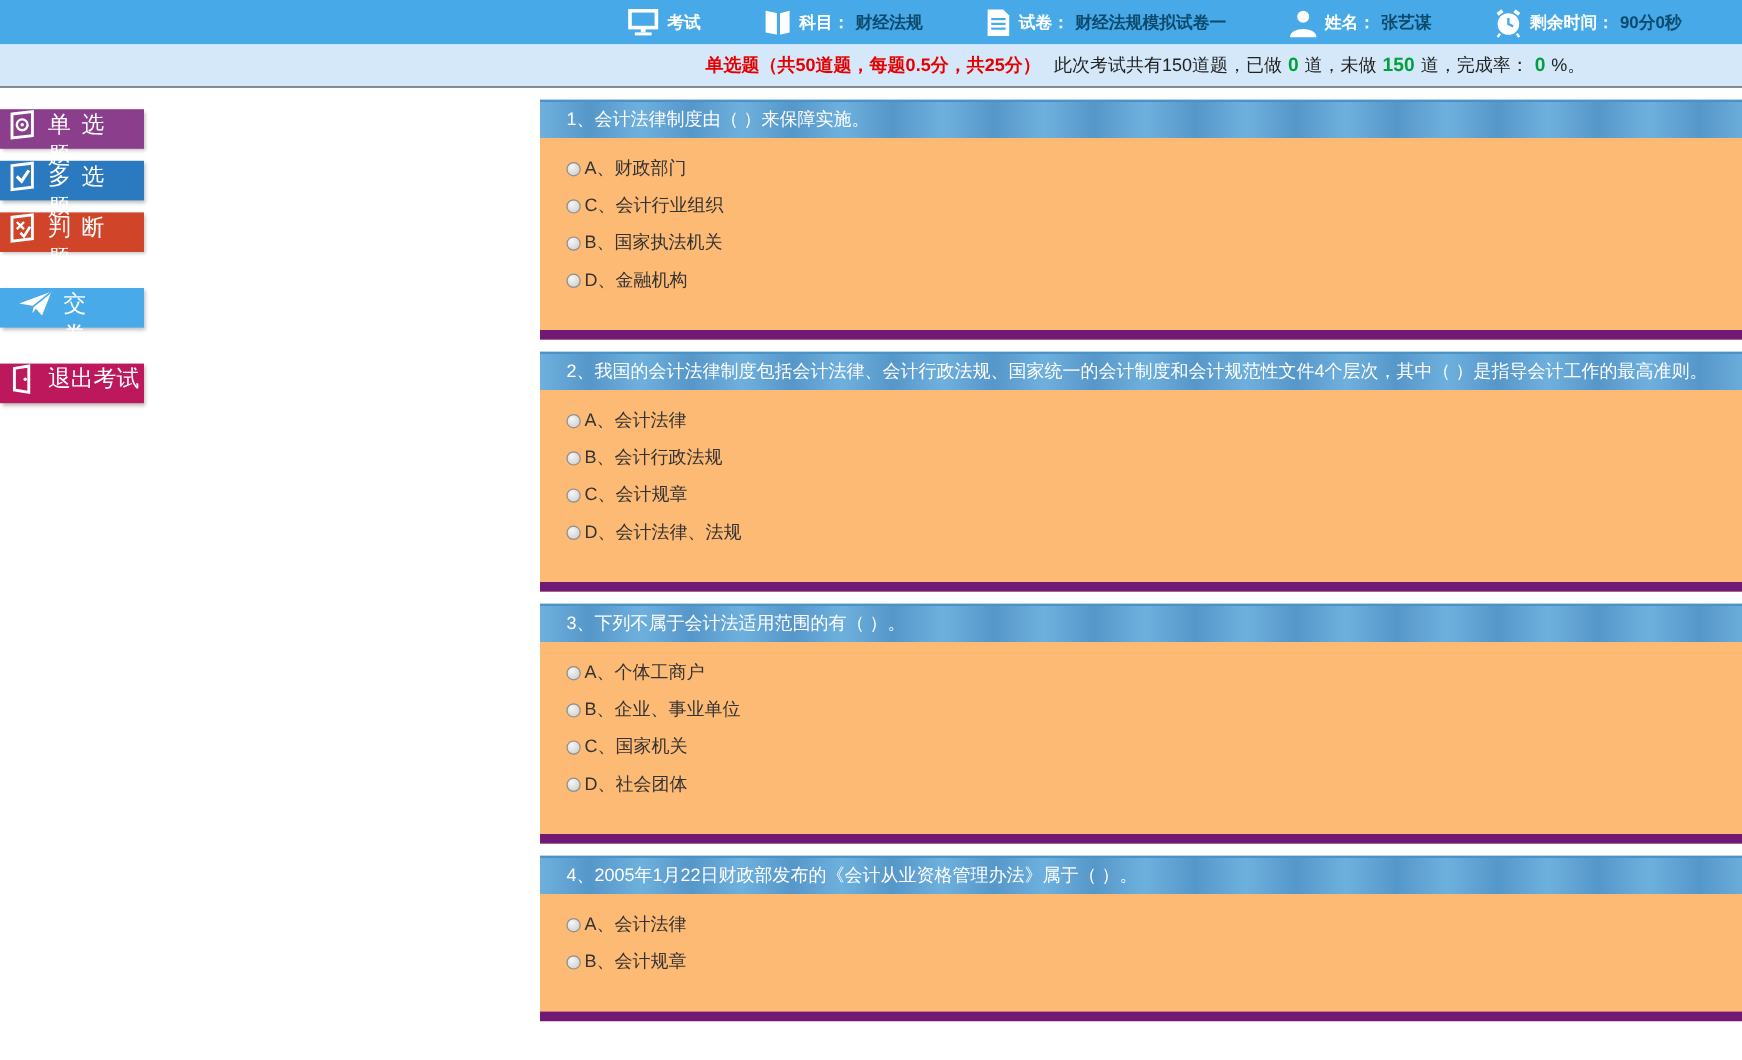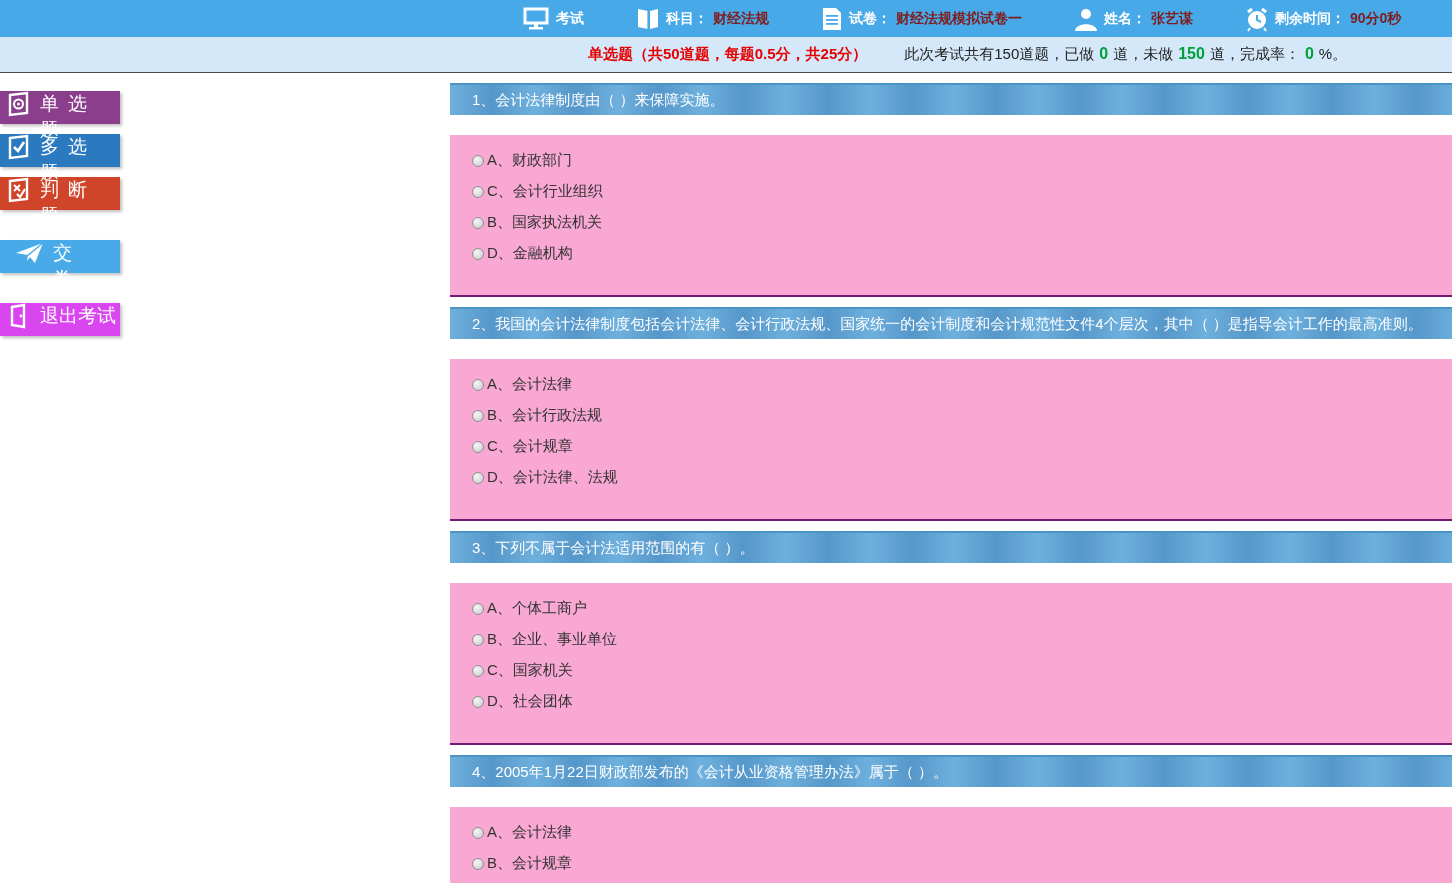--- a/index.html
+++ b/index.html
@@ -5,50 +5,50 @@
   * { margin:0; padding:0; box-sizing:border-box; }
   html,body { width:1452px; height:883px; overflow:hidden; background:#fff;
     font-family:"Liberation Sans","DejaVu Sans",sans-serif; }
   body { position:relative; }
 
   
   .topbar { height:37px; background:#47a9e8; display:flex; align-items:center;
     padding-left:523px; gap:51px; white-space:nowrap; }
   .tb-item { display:flex; align-items:center; gap:5px; font-size:14px; font-weight:bold; color:#fff; }
   .tb-item svg { display:block; }
-  .tb-value { color:#7f1d1d; }
+  .tb-value { color:#0c4a6e; }
 
   
   .subbar { height:36px; background:#d4e8f9; border-bottom:1px solid #4a4a4a;
-    display:flex; align-items:center; padding-left:588px; gap:26px; white-space:nowrap; }
+    display:flex; align-items:center; padding-left:588px; white-space:nowrap; }
   .subbar .section { color:#e60000; font-weight:bold; font-size:15px; }
   .subbar .stats { color:#222; font-size:15px;margin-left:11px; }
   .subbar .stats b { color:#00a03c; margin:0 5px; font-size:16px; }
 
   
   .sidebar { position:absolute; left:0; top:91px; width:120px; }
   .side-btn { width:120px; height:33px; display:flex; align-items:flex-start; gap:8px;
     padding-left:6px; color:#fff; font-size:19px; cursor:pointer;
     box-shadow:2px 2px 3px rgba(0,0,0,.25); margin-bottom:10px; }
   .side-btn svg { flex:0 0 auto; }
   .sp3 { letter-spacing:9px; }
   .sp2 { letter-spacing:20px; }
   .btn-single { background:#8a3e8c; }
   .btn-multi  { background:#2b7ac0; }
   .btn-judge  { background:#d0452a; }
   .btn-submit { background:#49aae9; margin-top:30px;padding-left:15px; }
-  .btn-exit   { background:#d946ef; margin-top:30px; }
+  .btn-exit   { background:#be185d; margin-top:30px; }
 
   
   .main { margin-left:450px; margin-top:10px; }
   .q-block { margin-bottom:10px; }
   .q-header { border-top:2px solid #4b93c6; color:#fff; font-size:15px;
     line-height:22px; padding:4px 22px;
     background:repeating-linear-gradient(90deg,#6eb0dd 0px,#5697ca 42px,#6eb0dd 84px); }
-  .q-body { background:#f9a8d4; border-bottom:2px solid #701a75; padding:10px 22px 26px;margin-top:20px; }
+  .q-body { background:#fdba74; border-bottom:8px solid #701a75; padding:10px 22px 26px; }
   .q-option { height:31px; display:flex; align-items:center; font-size:15px; color:#333; }
   .q-option input[type=radio] { appearance:none; -webkit-appearance:none;
     width:12px; height:12px; border-radius:50%; border:1px solid #8f8f8f;
     background:radial-gradient(circle at 35% 30%, #f6f6f6, #c9c9c9); margin:0 3px 0 0; cursor:pointer; }
 </style>
 </head>
 <body>
 
 <header class="topbar">
   <div class="tb-item">

